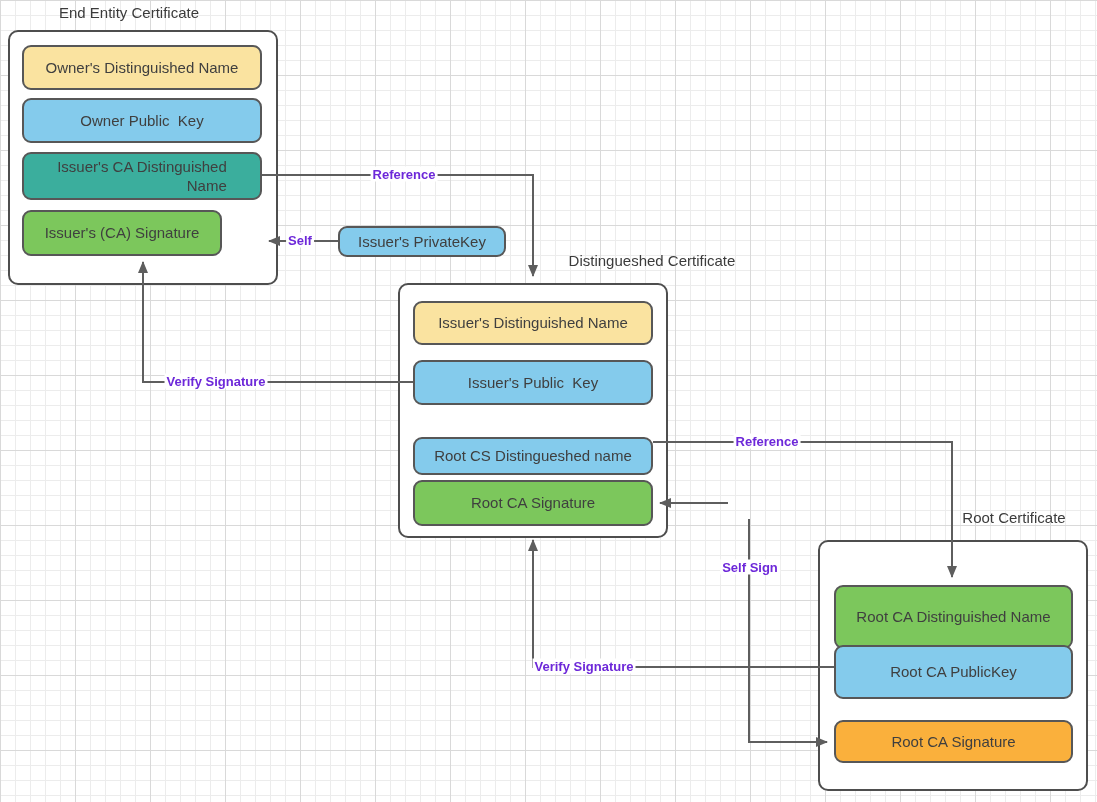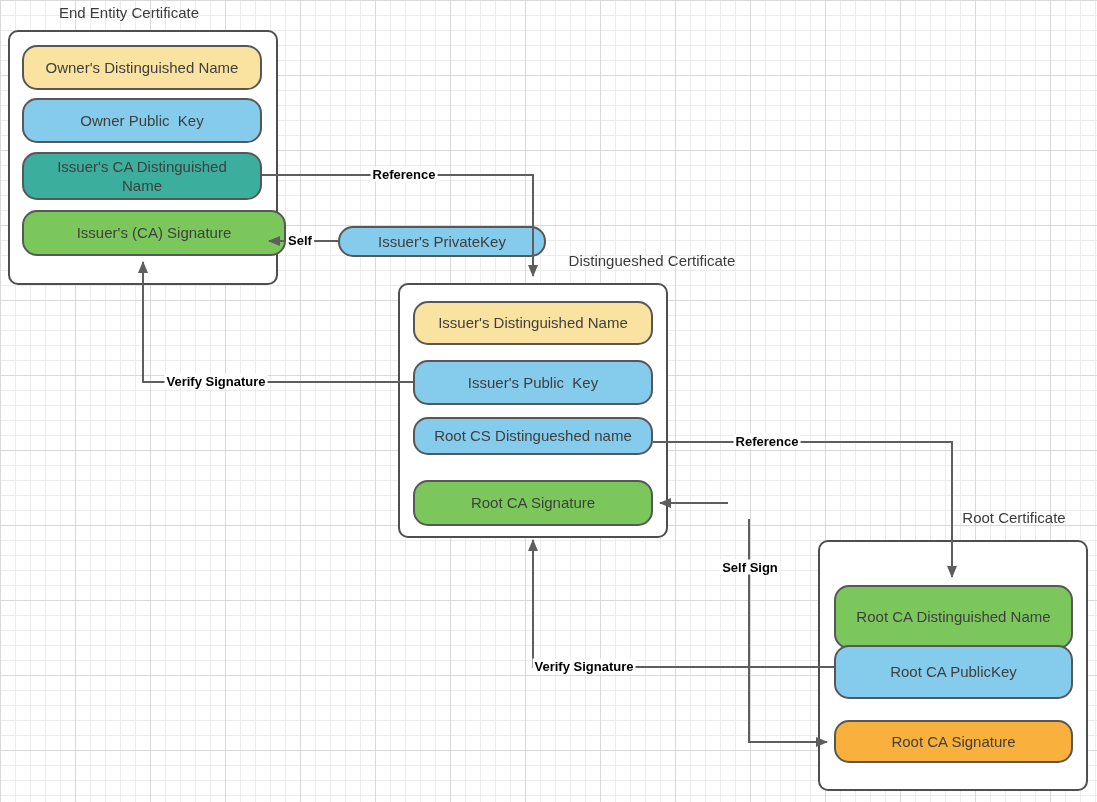--- a/index.html
+++ b/index.html
@@ -22,23 +22,23 @@
     background: #ffffff;
     border: 2px solid #4e4e4e;
     border-radius: 10px;
     box-sizing: border-box;
   }
   .field, .keybox {
     position: absolute;
     display: flex;
     align-items: center;
     justify-content: center;
-    text-align: center;
+    text-align: right;
     border: 2px solid #575757;
-    border-radius: 15px;
+    border-radius: 9px;
     box-sizing: border-box;
     font-size: 15px;
     line-height: 1.3;
     color: var(--text, #3f3f3f);
     white-space: pre-wrap;
   }
   [data-color="yellow"] { background: var(--yellow); }
   [data-color="blue"]   { background: var(--blue); }
   [data-color="teal"]   { background: var(--teal); }
   [data-color="green"]  { background: var(--green); }
@@ -48,21 +48,21 @@
     transform: translate(-50%, -50%);
     font-size: 15px;
     color: #3b3b3b;
     white-space: nowrap;
   }
   .edge-label {
     position: absolute;
     transform: translate(-50%, -50%);
     font-size: 13px;
     font-weight: bold;
-    color: #000000;
+    color: #6d28d9;
     background: #ffffff;
     padding: 0 2px;
     white-space: nowrap;
   }
   .edges {
     position: absolute;
     left: 0; top: 0;
     pointer-events: none;
   }
   .edges path.connector {
@@ -76,39 +76,39 @@
 <body>
 
 <div class="canvas">
 
   <div class="group-title" style="left:129px; top:12px;">End Entity Certificate</div>
   <div class="group" style="left:8px; top:30px; width:270px; height:255px;">
     <div class="field" style="left:12px; top:13px; width:240px; height:45px;" data-color="yellow">Owner's Distinguished Name</div>
     <div class="field" style="left:12px; top:120px; width:240px; height:48px;" data-color="teal">Issuer's CA Distinguished
 Name</div>
     <div class="field" style="left:12px; top:66px; width:240px; height:45px;" data-color="blue">Owner Public  Key</div>
-    <div class="field" style="left:12px; top:178px; width:264px; height:46px;" data-color="green">Issuer's (CA) Signature</div>
+    <div class="field" style="left:12px; top:178px; width:200px; height:46px;" data-color="green">Issuer's (CA) Signature</div>
   </div>
 
   <div class="group-title" style="left:652px; top:260px;">Distingueshed Certificate</div>
   <div class="group" style="left:398px; top:283px; width:270px; height:255px;">
     <div class="field" style="left:13px; top:75px; width:240px; height:45px;" data-color="blue">Issuer's Public  Key</div>
     <div class="field" style="left:13px; top:16px; width:240px; height:44px;" data-color="yellow">Issuer's Distinguished Name</div>
-    <div class="field" style="left:13px; top:132px; width:240px; height:38px;" data-color="blue">Root CS Distingueshed name</div>
+    <div class="field" style="left:13px; top:152px; width:240px; height:38px;" data-color="blue">Root CS Distingueshed name</div>
     <div class="field" style="left:13px; top:195px; width:240px; height:46px;" data-color="green">Root CA Signature</div>
   </div>
 
   <div class="group-title" style="left:1014px; top:517px;">Root Certificate</div>
   <div class="group" style="left:818px; top:540px; width:270px; height:251px;">
     <div class="field" style="left:14px; top:43px; width:239px; height:64px;" data-color="green">Root CA Distinguished Name</div>
     <div class="field" style="left:14px; top:103px; width:239px; height:54px;" data-color="blue">Root CA PublicKey</div>
     <div class="field" style="left:14px; top:178px; width:239px; height:43px;" data-color="orange">Root CA Signature</div>
   </div>
 
-  <div class="keybox" style="left:338px; top:226px; width:208px; height:31px;" data-color="blue">Issuer's PrivateKey</div>
+  <div class="keybox" style="left:338px; top:226px; width:168px; height:31px;" data-color="blue">Issuer's PrivateKey</div>
 
   <svg class="edges" width="1097" height="802" viewBox="0 0 1097 802">
     <defs>
       <marker id="arrow" markerUnits="userSpaceOnUse" markerWidth="13" markerHeight="11" refX="11" refY="5" orient="auto">
         <path class="arrowhead" d="M0,0 L12,5 L0,10 Z"></path>
       </marker>
     </defs>
     <path class="connector" d="M262,175 L533,175 L533,276" marker-end="url(#arrow)"></path>
     <path class="connector" d="M338,241 L269,241" marker-end="url(#arrow)"></path>
     <path class="connector" d="M413,382 L143,382 L143,262" marker-end="url(#arrow)"></path>

